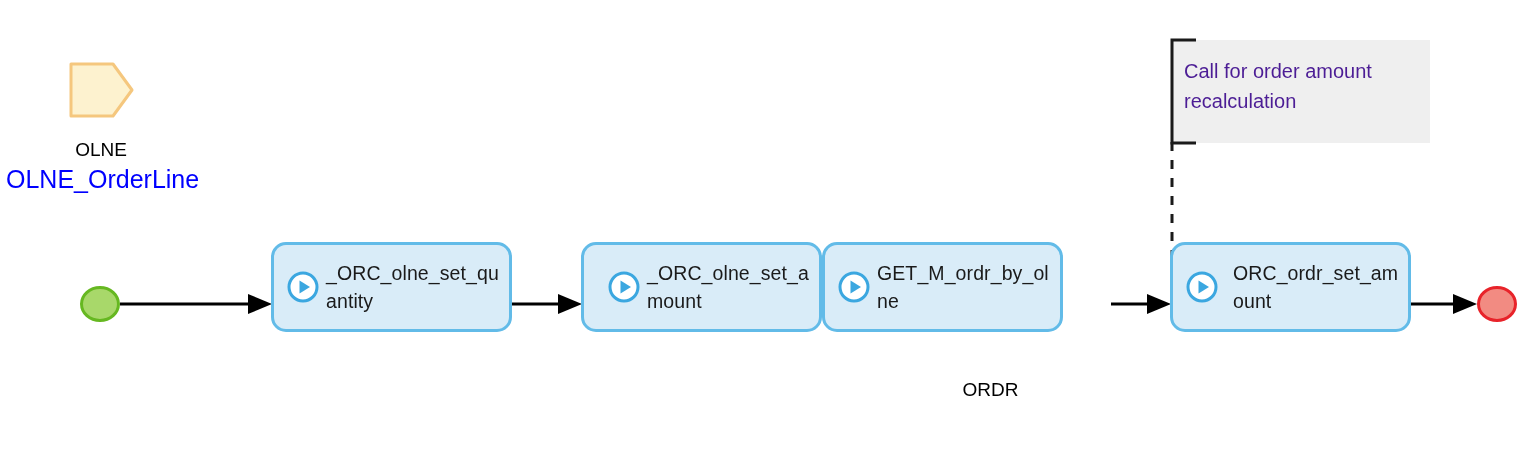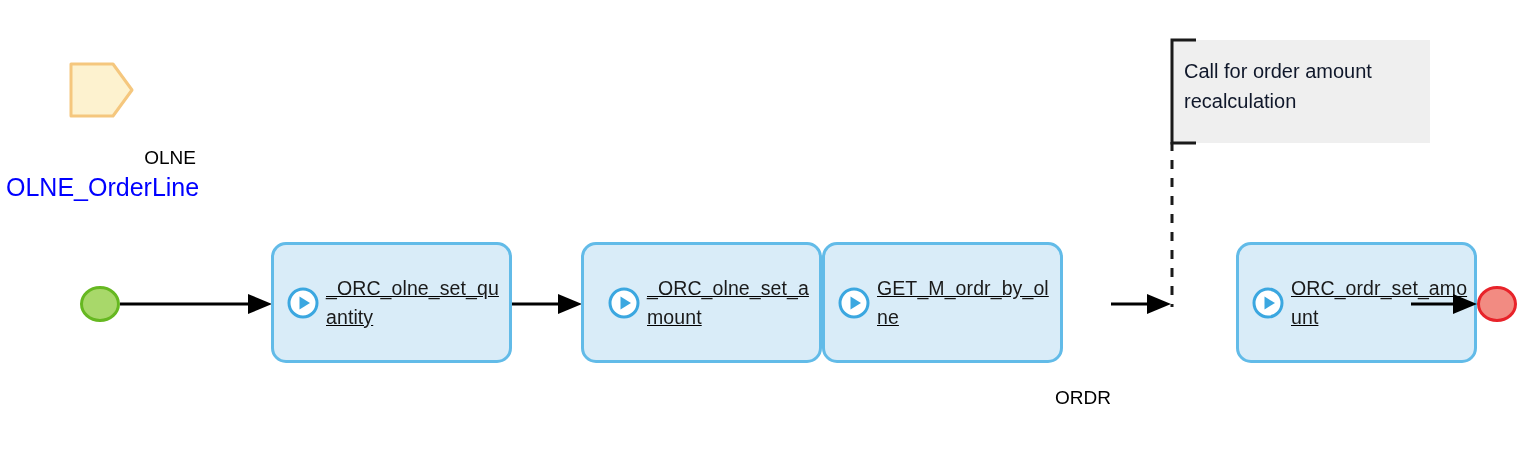--- a/index.html
+++ b/index.html
@@ -25,24 +25,23 @@
     left: 69px;
     top: 62px;
     width: 65px;
     height: 56px;
   }
   .data-object svg { display: block; }
 
   
   .entity-caption {
     position: absolute;
-    text-align: right;
+    text-align: center;
     line-height: 1.30;
     white-space: nowrap;
-    margin-top: 8px;
   }
   .entity-code {
     color: #000000;
     font-size: 19px;
   }
   .entity-name {
     color: #0000ff;
     font-size: 25px;
   }
 
@@ -66,28 +65,27 @@
     height: 36px;
     background: #f28b82;
     border: 3px solid #e8232a;
   }
 
   
   .task {
     position: absolute;
     top: 242px;
     width: 241px;
-    height: 121px;
+    height: 90px;
     background: #d9ecf8;
     border: 3px solid #62bbe8;
     border-radius: 15px;
     display: flex;
     align-items: center;
     padding-left: 12px;
-    text-decoration: underline;
   }
   .task-icon {
     flex: 0 0 auto;
     width: 34px;
     height: 34px;
     margin-right: 6px;
   }
   .task-icon svg { display: block; }
   .task-label {
     font-size: 19.5px;
@@ -115,21 +113,21 @@
     width: 258px;
     height: 103px;
     background: #efefef;
   }
   .annotation-text {
     position: absolute;
     left: 1184px;
     top: 57px;
     width: 240px;
     font-size: 20px;
-    color: #0f172a;
+    color: #4c1d95;
     line-height: 1.48;
   }
   .annotation-bracket {
     position: absolute;
     left: 1170px;
     top: 38px;
     width: 30px;
     height: 107px;
   }
   .annotation-bracket svg { display: block; overflow: visible; }
@@ -233,21 +231,21 @@
   </div>
 
   <div class="annotation-text">Call for order amount recalculation</div>
 
   <div class="association">
     <svg width="12" height="165" viewBox="0 0 12 165">
       <line x1="6" y1="0" x2="6" y2="165" stroke="#1a1a1a" stroke-width="3" stroke-dasharray="9,9"></line>
     </svg>
   </div>
 
-  <div class="task" style="left:1236px;">
+  <div class="task" style="left:1170px;gap:8px;">
     <span class="task-icon">
       <svg width="34" height="34" viewBox="0 0 34 34" aria-hidden="true">
         <circle cx="17" cy="17" r="14" fill="#ffffff" stroke="#3ba7e0" stroke-width="3"></circle>
         <polygon points="13.5,10.5 24,17 13.5,23.5" fill="#3ba7e0"></polygon>
       </svg>
     </span>
     <span class="task-label">ORC_ordr_set_amount</span>
   </div>
 
   <div class="flow" style="left:1411px; width:66px;">

